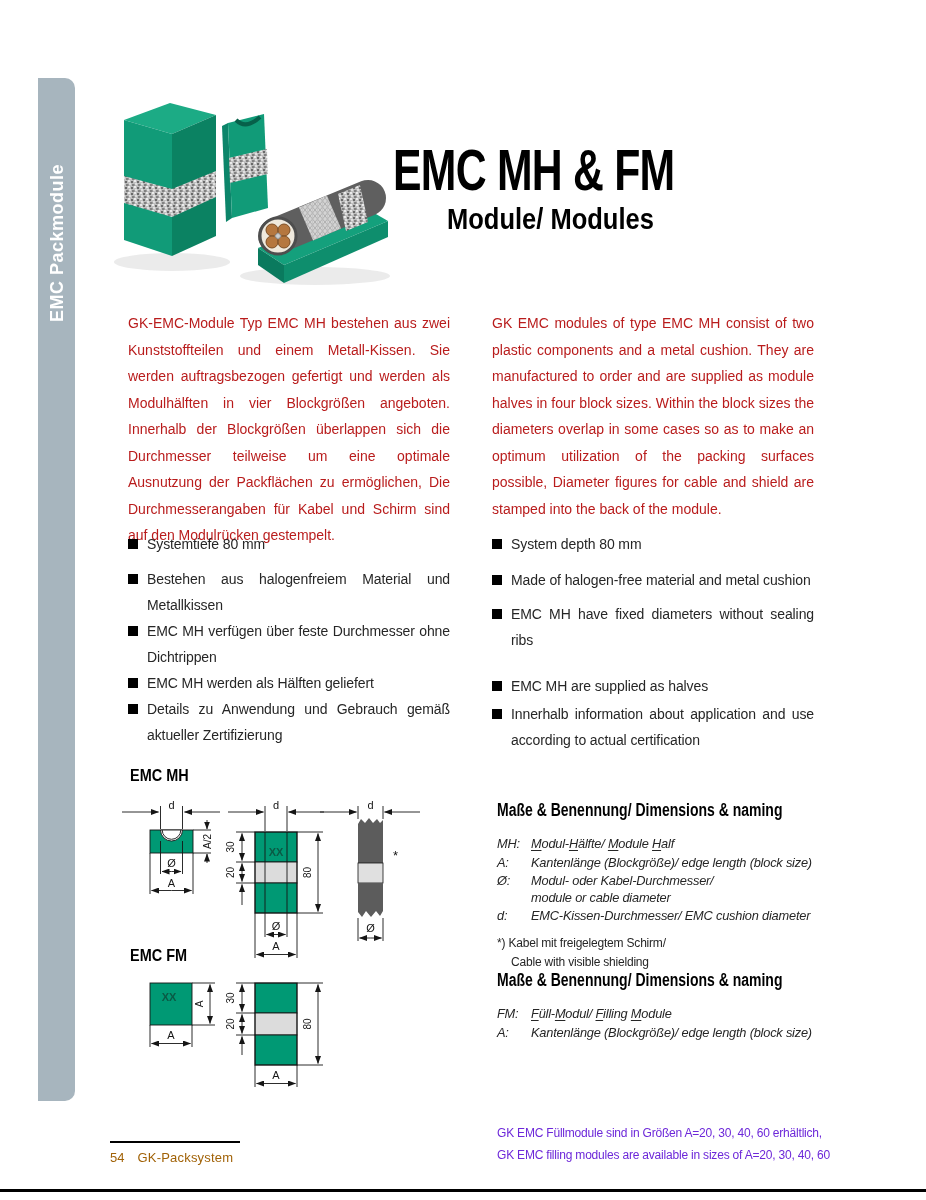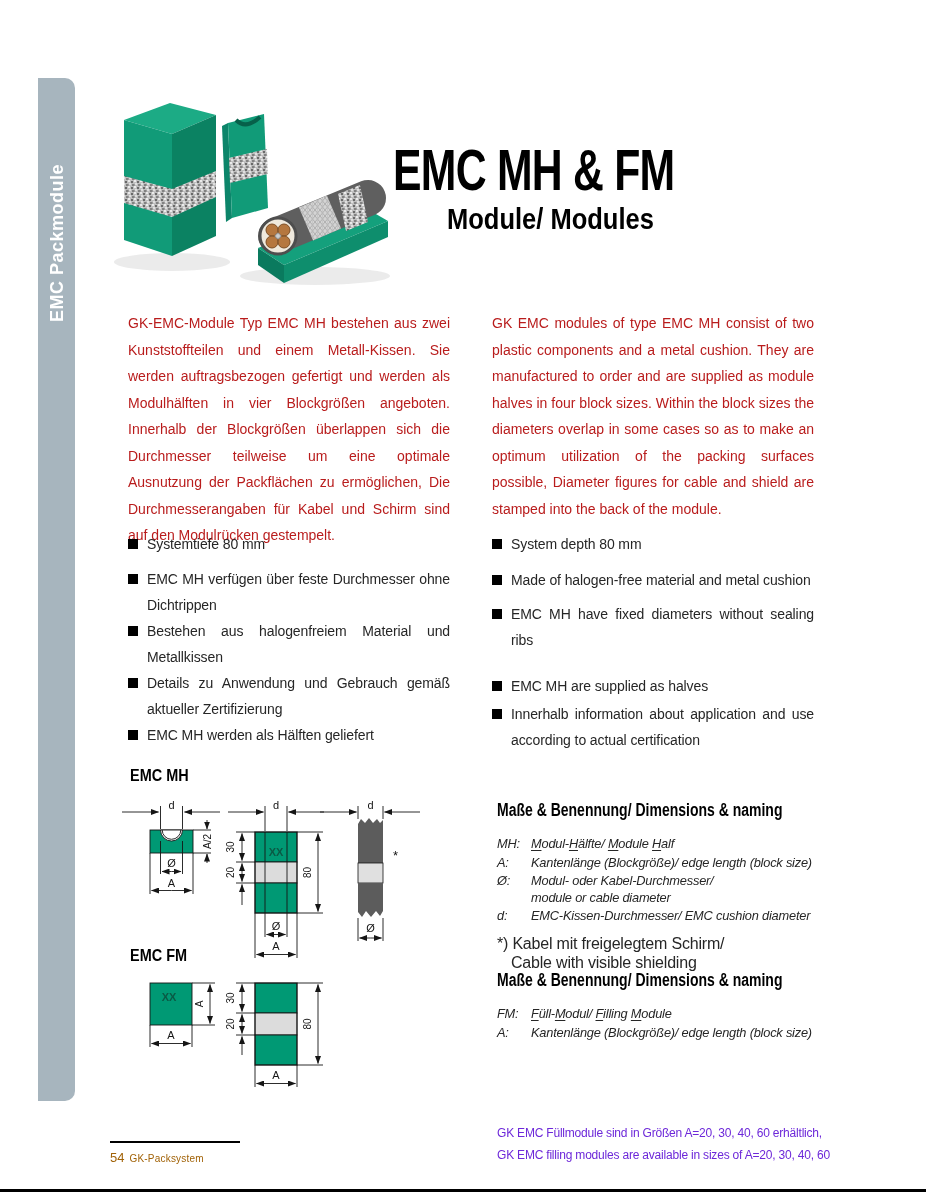--- a/index.html
+++ b/index.html
@@ -43,33 +43,33 @@
   .sec-head{position:absolute;margin:0;font-size:17px;font-weight:bold;color:#000;
         white-space:nowrap;transform:scaleX(.85);transform-origin:0 0;}
 
   
   .naming{position:absolute;left:497px;width:330px;}
   .naming h3{margin:0;font-size:17.5px;font-weight:bold;color:#000;white-space:nowrap;
         transform:scaleX(.8);transform-origin:0 0;}
   .naming .rows{margin-top:15px;}
   .nrow{display:grid;grid-template-columns:34px auto;font-size:12.8px;line-height:16.5px;
         margin-bottom:2px;color:#262626;white-space:nowrap;letter-spacing:-.2px;font-style:italic;}
-  .footnote{margin-top:9px;font-size:16px;line-height:19px;color:#262626;letter-spacing:-.2px;}
+  .footnote{margin-top:9px;font-size:12px;line-height:19px;color:#262626;letter-spacing:-.2px;}
   .footnote .fn2{padding-left:14px;}
   u{text-decoration:underline;text-underline-offset:2px;}
 
   .sizes-note{position:absolute;left:497px;top:1124px;width:340px;font-size:12px;
         line-height:19px;color:#6d28d9;letter-spacing:-.2px;white-space:nowrap;}
   .sizes-note div{margin-bottom:3px;}
 
   
   .footer-line{position:absolute;left:110px;top:1141px;width:130px;height:2px;background:#000;}
   .footer{position:absolute;left:110px;top:1150px;display:flex;align-items:baseline;color:#a16207;}
   .footer .pageno{font-size:13px;}
-  .footer .brand{font-size:10px;margin-left:5px;letter-spacing:.2px;}
+  .footer .brand{font-size:13px;margin-left:13px;letter-spacing:.2px;}
   .bottom-rule{position:absolute;left:0;top:1189px;width:926px;height:3px;background:#000;}
 
   svg text{font-family:"Liberation Sans",sans-serif;}
   .dimtxt{font-size:11px;fill:#151515;}
   .dimtxt-s{font-size:10px;fill:#151515;}
   .xxtxt{font-size:11px;font-weight:bold;fill:#0a5a45;}
 </style>
 </head>
 <body>
 
@@ -129,24 +129,24 @@
   </svg>
 
   <h1 class="title">EMC MH &amp; FM</h1>
   <h2 class="subtitle">Module/ Modules</h2>
 
   <p class="para para-de">GK-EMC-Module Typ EMC MH bestehen aus zwei Kunststoffteilen und einem Metall-Kissen. Sie werden auftragsbezogen gefertigt und werden als Modulhälften in vier Blockgrößen angeboten. Innerhalb der Blockgrößen überlappen sich die Durchmesser teilweise um eine optimale Ausnutzung der Packflächen zu ermöglichen, Die Durchmesserangaben für Kabel und Schirm sind auf den Modulrücken gestempelt.</p>
   <p class="para para-en">GK EMC modules of type EMC MH consist of two plastic components and a metal cushion. They are manufactured to order and are supplied as module halves in four block sizes. Within the block sizes the diameters overlap in some cases so as to make an optimum utilization of the packing surfaces possible, Diameter figures for cable and shield are stamped into the back of the module.</p>
 
   <ul class="features features-de">
     <li><span class="bullet"></span><span>Systemtiefe 80 mm</span></li>
+    <li><span class="bullet"></span><span>Bestehen aus halogenfreiem Material und Metallkissen</span></li>
     <li><span class="bullet"></span><span>EMC MH verfügen über feste Durchmesser ohne Dichtrippen</span></li>
-    <li><span class="bullet"></span><span>Bestehen aus halogenfreiem Material und Metallkissen</span></li>
+    <li><span class="bullet"></span><span>EMC MH werden als Hälften geliefert</span></li>
     <li><span class="bullet"></span><span>Details zu Anwendung und Gebrauch gemäß aktueller Zertifizierung</span></li>
-    <li><span class="bullet"></span><span>EMC MH werden als Hälften geliefert</span></li>
   </ul>
   <ul class="features features-en">
     <li><span class="bullet"></span><span>System depth 80 mm</span></li>
     <li><span class="bullet"></span><span>Made of halogen-free material and metal cushion</span></li>
     <li><span class="bullet"></span><span>EMC MH have fixed diameters without sealing ribs</span></li>
     <li><span class="bullet"></span><span>EMC MH are supplied as halves</span></li>
     <li><span class="bullet"></span><span>Innerhalb information about application and use according to actual certification</span></li>
   </ul>
 
   <h3 class="sec-head" style="left:130px;top:766px">EMC MH</h3>

